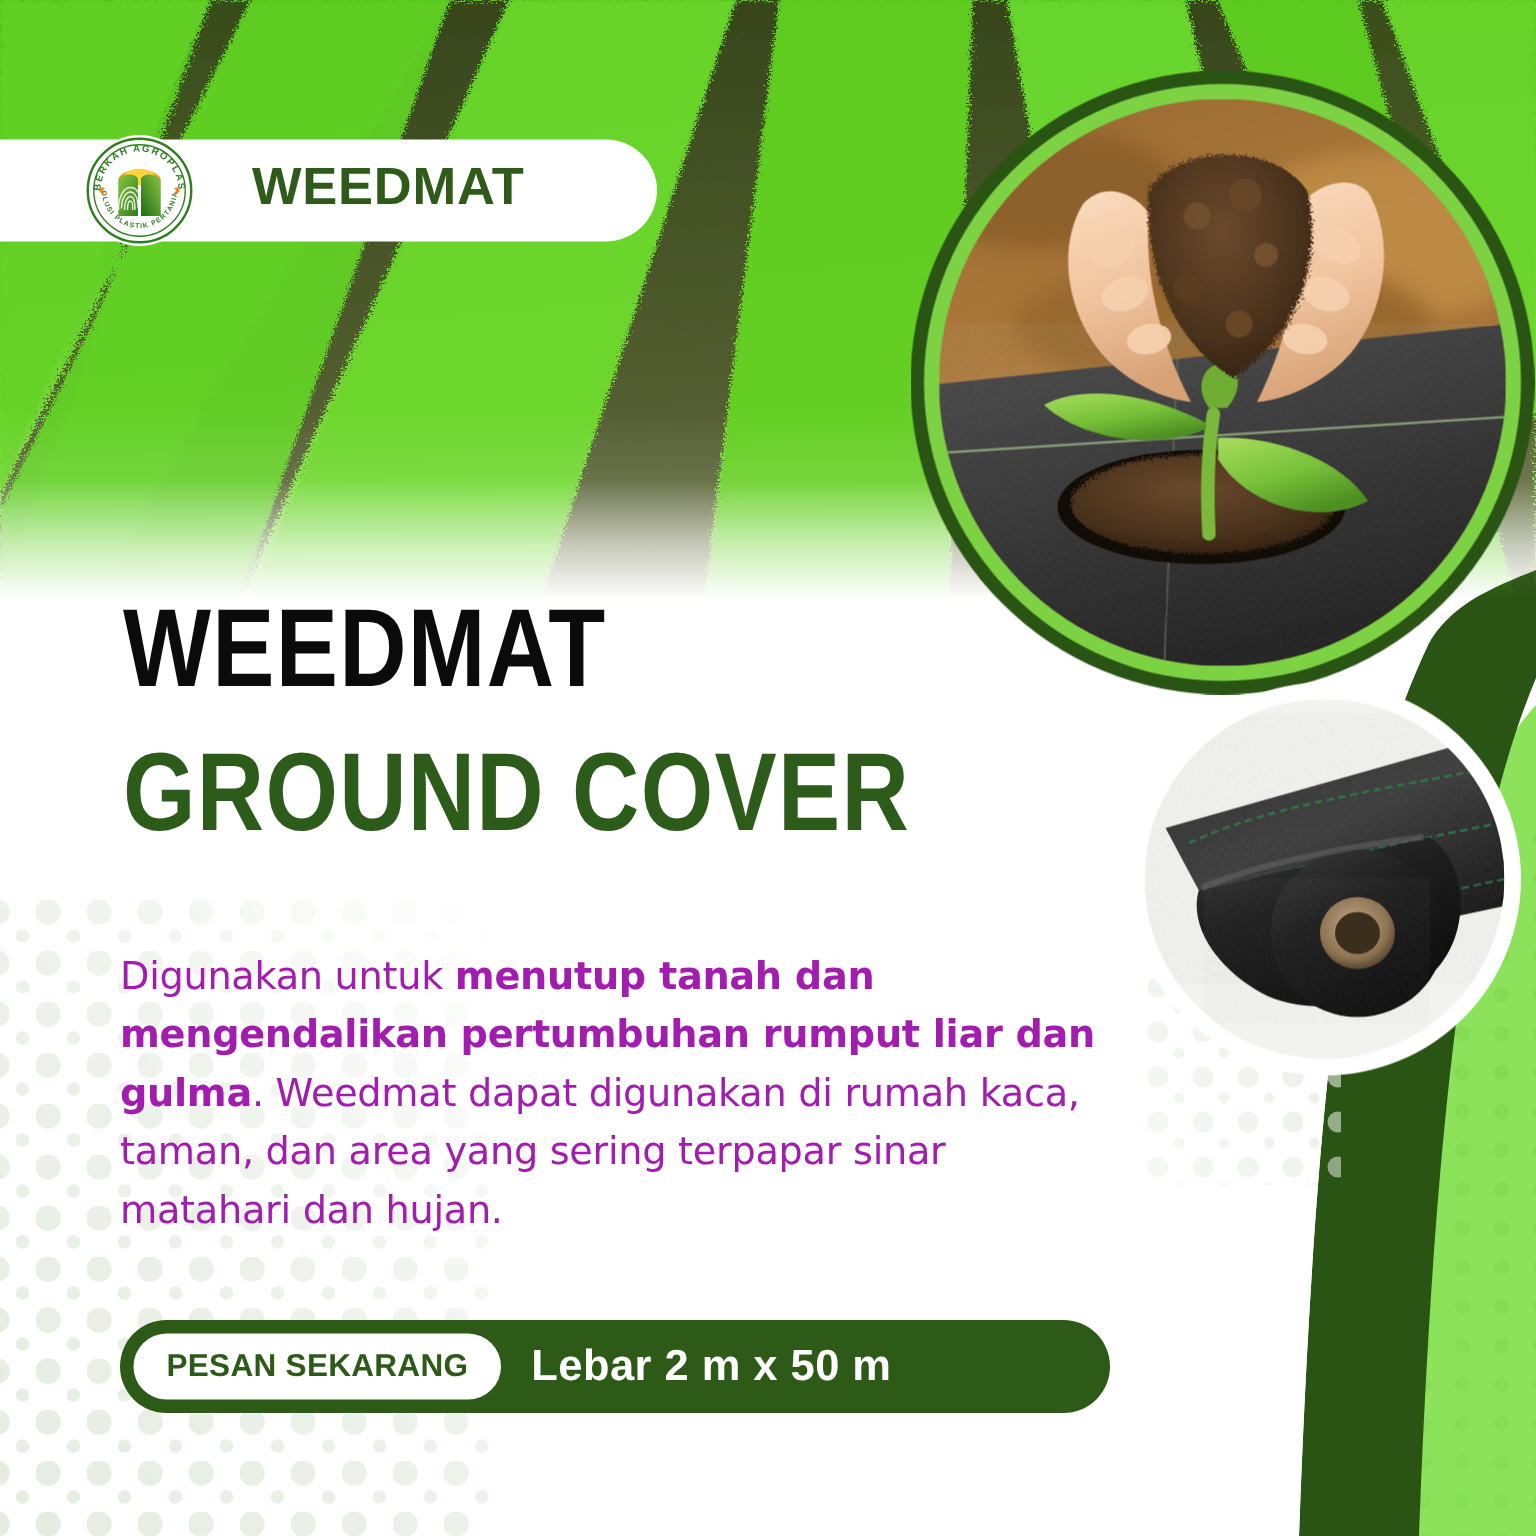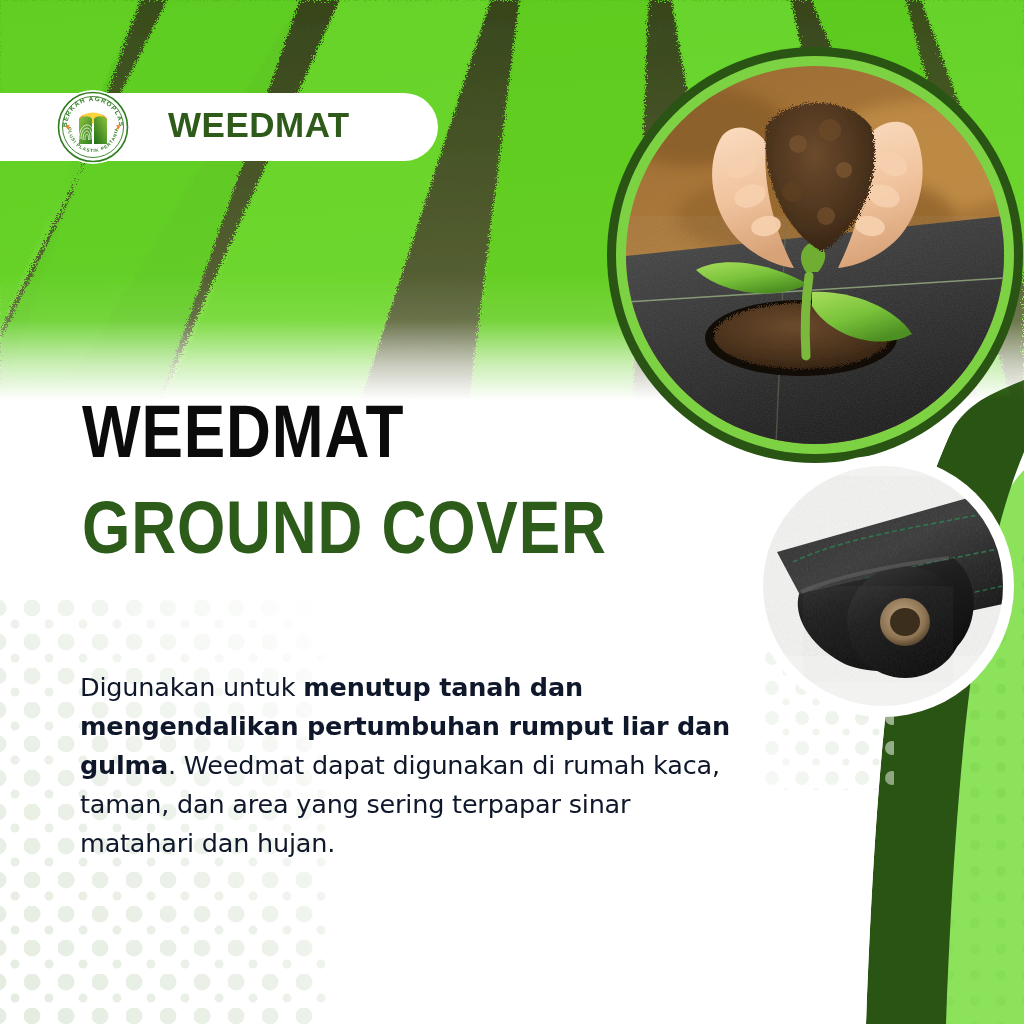--- a/index.html
+++ b/index.html
@@ -94,23 +94,23 @@
     transform: scaleX(0.84); transform-origin: left center;
   }
   .headline2 {
     position:absolute; left:82px; top:494px; z-index:9;
     font-family:"Liberation Sans Narrow","Liberation Sans",sans-serif;
     font-weight:700; font-size:74px; line-height:0.92;
     letter-spacing:1px; color:#2c5b1a;
     transform: scaleX(0.84); transform-origin: left center;
   }
   .body-copy {
-    position:absolute; left:80px; top:668px; width:660px; z-index:9;
+    position:absolute; left:80px; top:632px; width:660px; z-index:9;
     font-family:"DejaVu Sans","Liberation Sans",sans-serif;
-    font-size:25.5px; line-height:39px; color:#0f172a;
+    font-size:25.5px; line-height:39px; color:#a21caf;
     letter-spacing:-0.2px;
   }
   .body-copy b { font-weight:700; }
 
   
   .cta {
     position:absolute; left:80px; top:880px;
     width:660px; height:62px; z-index:9;
     background:#2d5a16; border-radius:31px;
     display:flex; align-items:center;
@@ -461,14 +461,18 @@
 
   <div class="brand-name">WEEDMAT</div>
 
   <div class="headline1">WEEDMAT</div>
   <div class="headline2">GROUND COVER</div>
 
   <p class="body-copy">
     <span>Digunakan untuk </span><b>menutup tanah dan mengendalikan pertumbuhan rumput liar dan gulma</b><span>. Weedmat dapat digunakan di rumah kaca, taman, dan area yang sering terpapar sinar matahari dan hujan.</span>
   </p>
 
+  <div class="cta">
+    <div class="cta-chip">PESAN SEKARANG</div>
+    <div class="cta-size">Lebar 2 m x 50 m</div>
+  </div>
 
 </div>
 
 </body></html>

